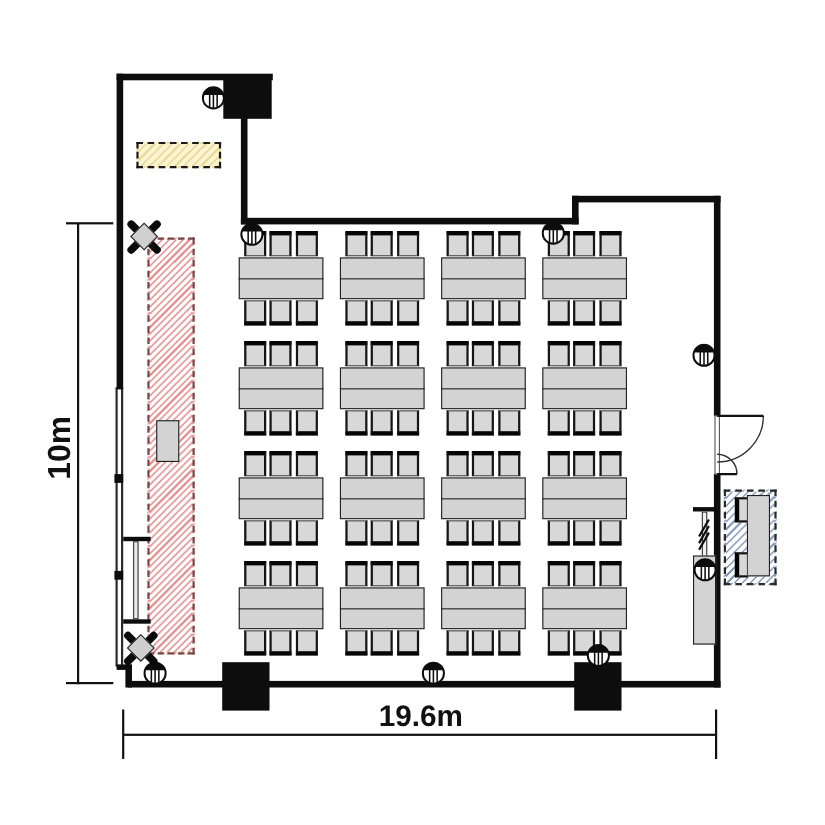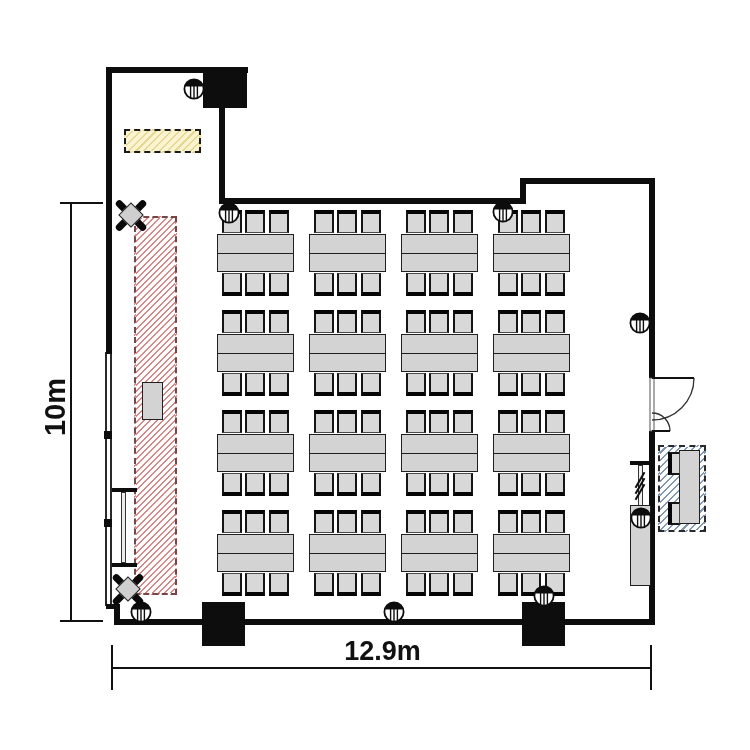--- a/index.html
+++ b/index.html
@@ -393,15 +393,15 @@
     </div>
 
   <div class="dim" style="left:70px;top:203px;width:1.5px;height:419px;"></div>
   <div class="dim" style="left:60px;top:202px;width:43px;height:1.5px;"></div>
   <div class="dim" style="left:60px;top:620px;width:43px;height:1.5px;"></div>
   <div class="dim-label" id="dim-h-label">10m</div>
 
   <div class="dim" style="left:112px;top:667px;width:539px;height:1.5px;"></div>
   <div class="dim" style="left:111px;top:645px;width:1.5px;height:45px;"></div>
   <div class="dim" style="left:650px;top:645px;width:1.5px;height:45px;"></div>
-  <div class="dim-label" id="dim-w-label">12.9m</div>
+  <div class="dim-label" id="dim-w-label">19.6m</div>
 
 </div>
 
 </body></html>

